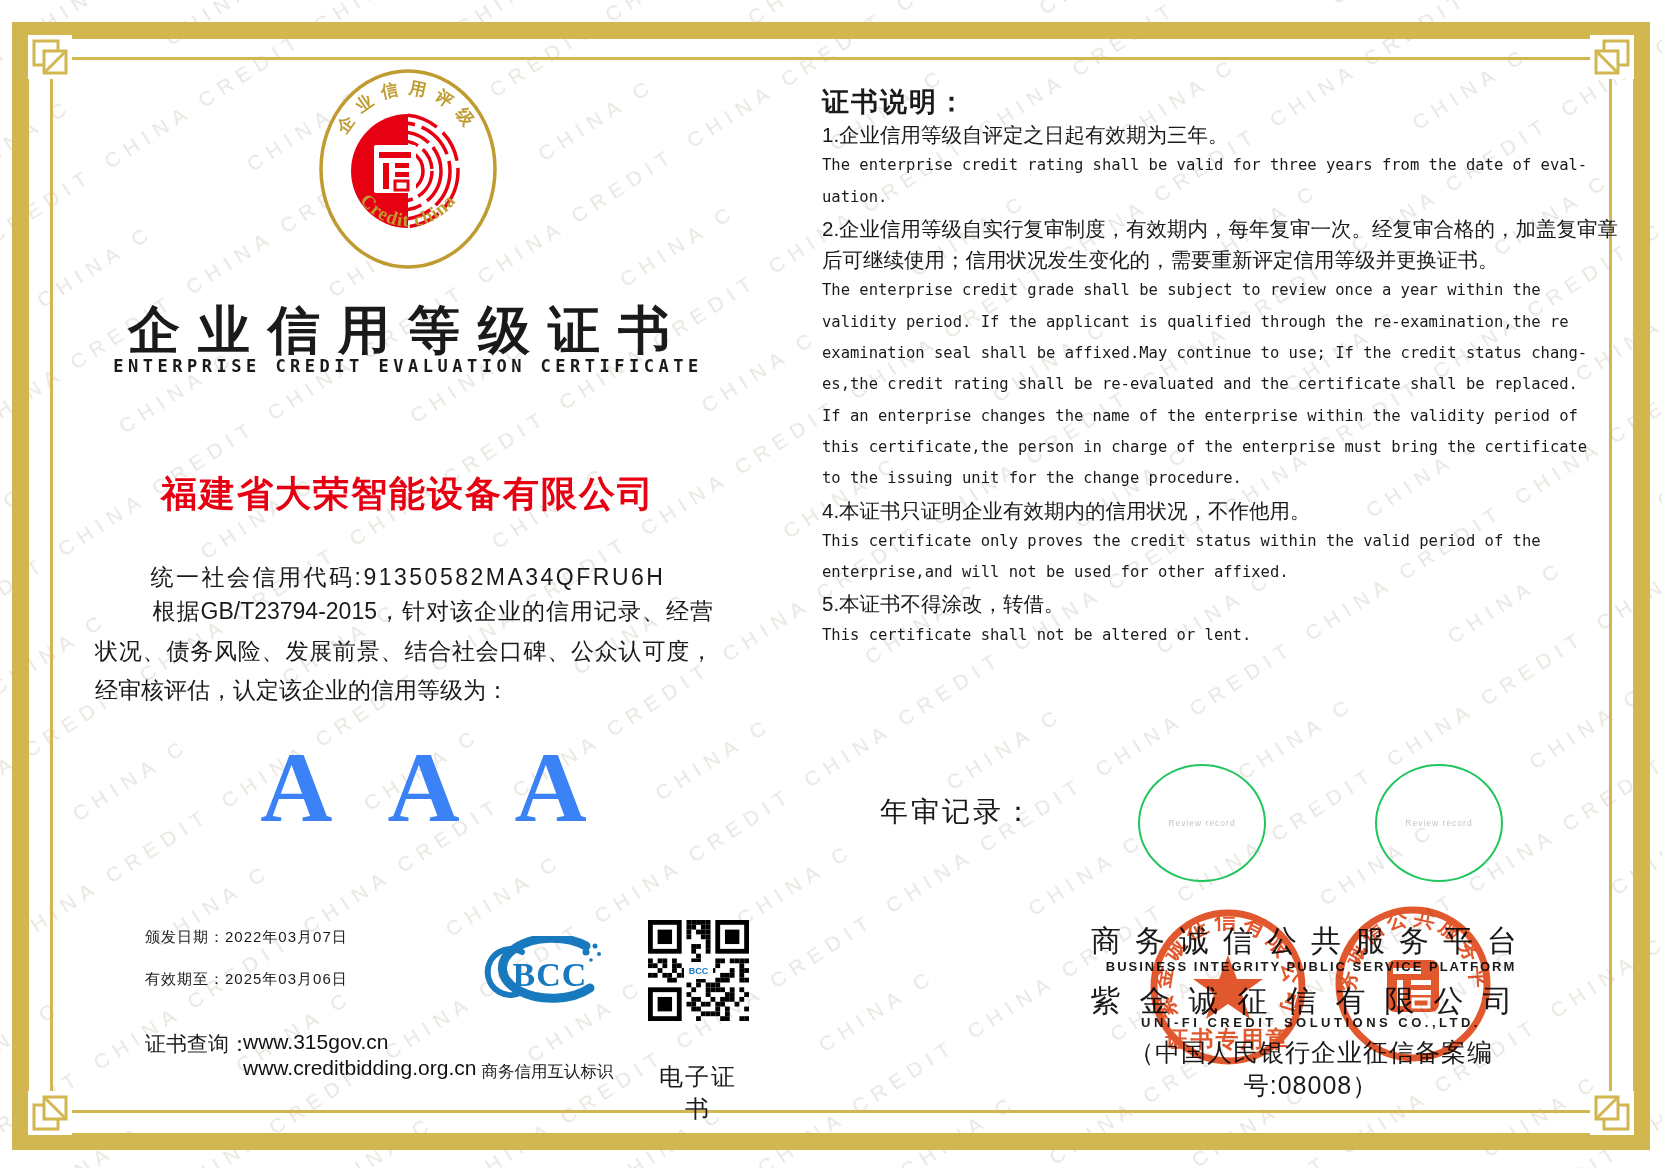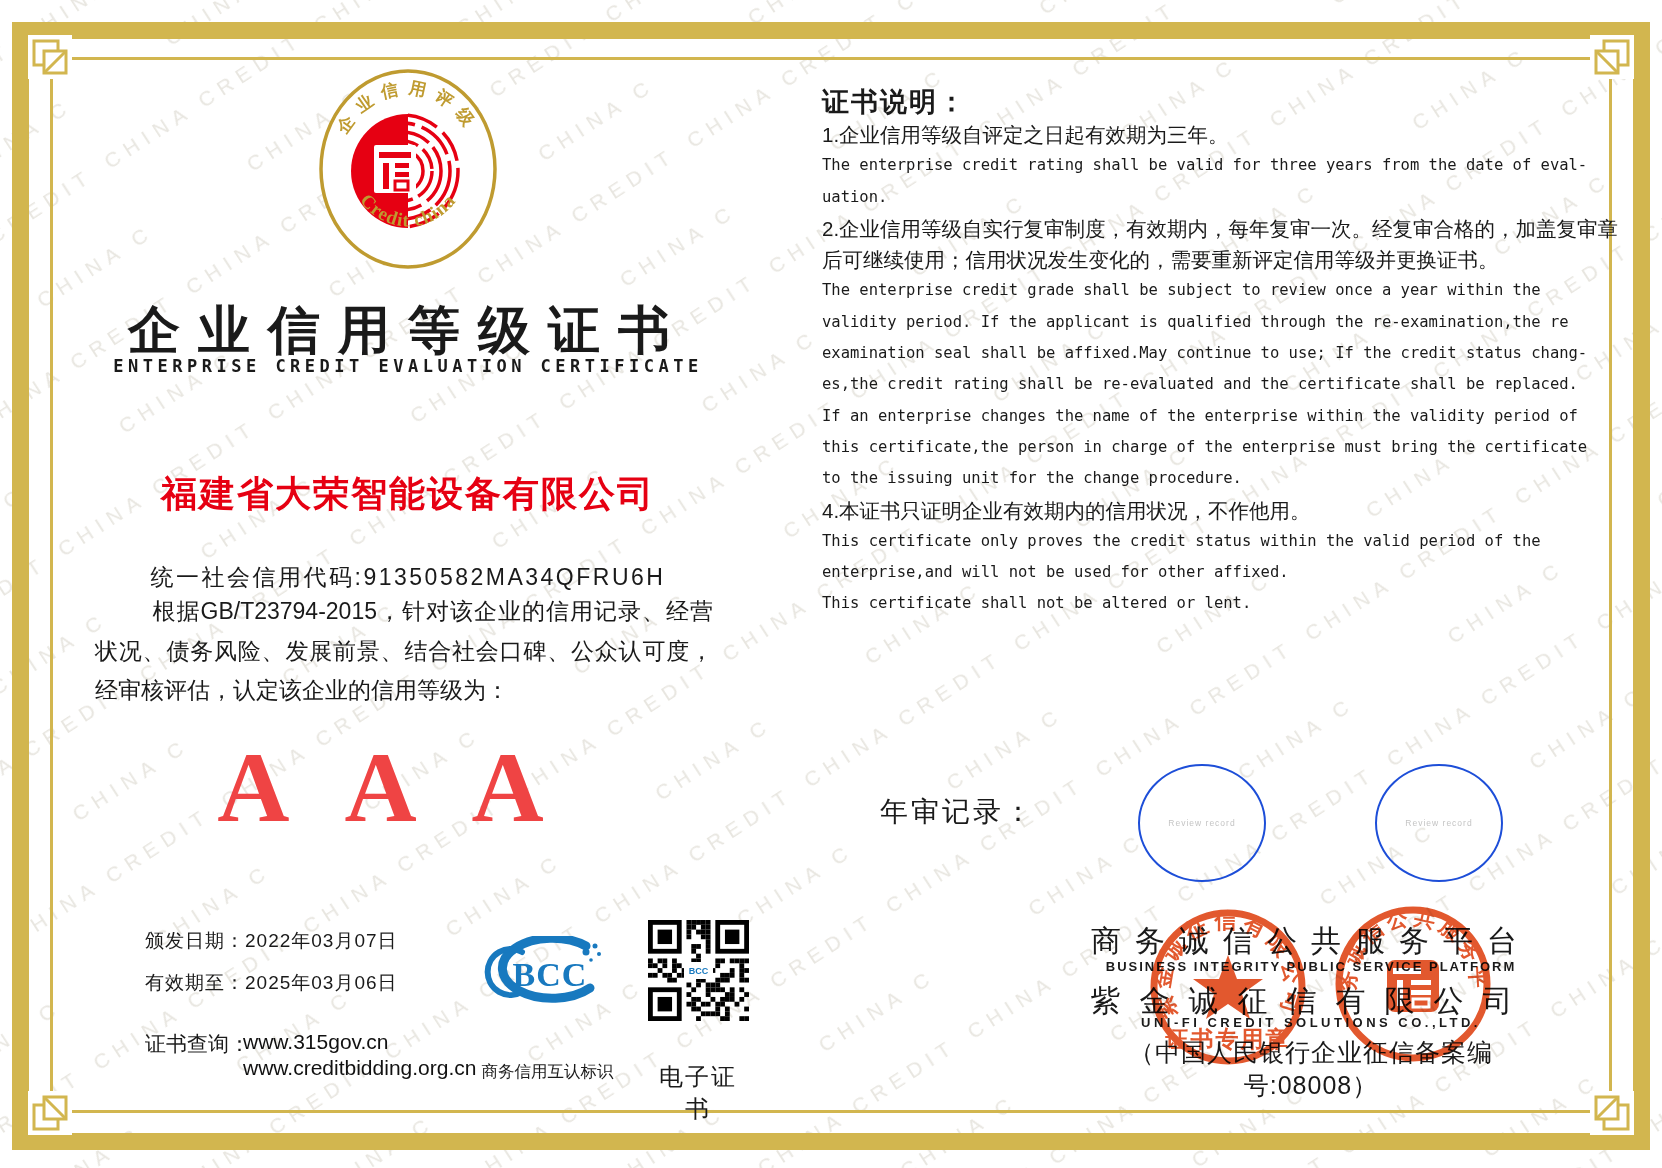--- a/index.html
+++ b/index.html
@@ -23,38 +23,38 @@
 
   .cert-title{top:296px;font-size:52px;font-weight:bold;letter-spacing:18px;
       font-family:"Liberation Serif",serif;}
   .cert-subtitle{top:356px;font-size:17px;font-weight:bold;letter-spacing:4.5px;
       font-family:"DejaVu Sans Mono",monospace;}
   .credit-code{top:418px;font-size:24px;letter-spacing:1px;}
   .company-name{top:470px;font-size:36px;font-weight:bold;color:#e60012;letter-spacing:2px;}
   .uscc{top:562px;font-size:23px;letter-spacing:2.5px;}
   .statement{left:95px;top:592px;width:618px;font-size:23px;line-height:39.5px;
       text-indent:2.5em;text-align:justify;}
-  .rating{top:738px;font-size:100px;line-height:1;font-weight:bold;color:#ef4444;
-      letter-spacing:55px;margin-right:-55px;font-family:"Liberation Serif",serif;}
-
-  .date-line{left:145px;font-size:19px;letter-spacing:1px;}
+  .rating{top:738px;font-size:100px;line-height:1;font-weight:bold;color:#3b82f6;
+      letter-spacing:55px;margin-right:-55px;font-family:"Liberation Serif",serif;padding-left:43px;}
+
+  .date-line{left:145px;font-size:15px;letter-spacing:1px;}
   .query-label{left:145px;top:1030px;font-size:21px;}
   .query-url{left:243px;font-size:21px;color:#111;text-decoration:none;display:block;position:absolute;}
   .bcc-caption{left:470px;top:1061px;width:155px;text-align:center;font-size:16.5px;}
   .qr-caption{left:648px;top:1061px;width:100px;text-align:center;font-size:24px;letter-spacing:2px;}
 
   
   .instr-head{left:822px;top:84px;font-size:27px;font-weight:bold;letter-spacing:2px;}
   #instr-list{position:absolute;left:822px;top:119px;width:778px;}
   #instr-list .ln{height:31.3px;line-height:31.3px;white-space:nowrap;overflow:visible;}
   #instr-list .cn{font-size:20.5px;}
   #instr-list .en{font-size:15.5px;font-family:"DejaVu Sans Mono",monospace;}
 
   .review-label{left:880px;top:793px;font-size:28px;letter-spacing:3px;}
-  .review-circle{position:absolute;width:124px;height:114px;border:2px solid #1d4ed8;
+  .review-circle{position:absolute;width:124px;height:114px;border:2px solid #22c55e;
       border-radius:50%;display:flex;align-items:center;justify-content:center;}
   .review-circle span{font-size:8.5px;color:#c4c4c4;letter-spacing:1px;}
 
   .issuer{position:absolute;left:1080px;width:462px;text-align:center;}
   .iss-cn1{top:921px;font-size:30px;letter-spacing:14px;margin-right:-14px;}
   .iss-en1{top:959px;font-size:13px;font-weight:bold;letter-spacing:2px;}
   .iss-cn2{top:981px;font-size:30px;letter-spacing:19px;margin-right:-19px;}
   .iss-en2{top:1015px;font-size:13px;font-weight:bold;letter-spacing:3.5px;}
   .iss-filing{top:1036px;font-size:25px;letter-spacing:1px;}
 
@@ -306,20 +306,21 @@
       <div class="ln en">The enterprise credit grade shall be subject to review once a year within the</div>
       <div class="ln en">validity period. If the applicant is qualified through the re-examination,the re</div>
       <div class="ln en">examination seal shall be affixed.May continue to use; If the credit status chang-</div>
       <div class="ln en">es,the credit rating shall be re-evaluated and the certificate shall be replaced.</div>
       <div class="ln en">If an enterprise changes the name of the enterprise within the validity period of</div>
       <div class="ln en">this certificate,the person in charge of the enterprise must bring the certificate</div>
       <div class="ln en">to the issuing unit for the change procedure.</div>
       <div class="ln cn">4.本证书只证明企业有效期内的信用状况，不作他用。</div>
       <div class="ln en">This certificate only proves the credit status within the valid period of the</div>
       <div class="ln en">enterprise,and will not be used for other affixed.</div>
+      <div class="ln cn">5.本证书不得涂改，转借。</div>
       <div class="ln en">This certificate shall not be altered or lent.</div>
     </div>
 
   <div class="abs review-label">年审记录：</div>
   <div class="review-circle" style="left:1138px;top:764px">
     <span>Review record</span>
   </div>
   <div class="review-circle" style="left:1375px;top:764px">
     <span>Review record</span>
   </div>

